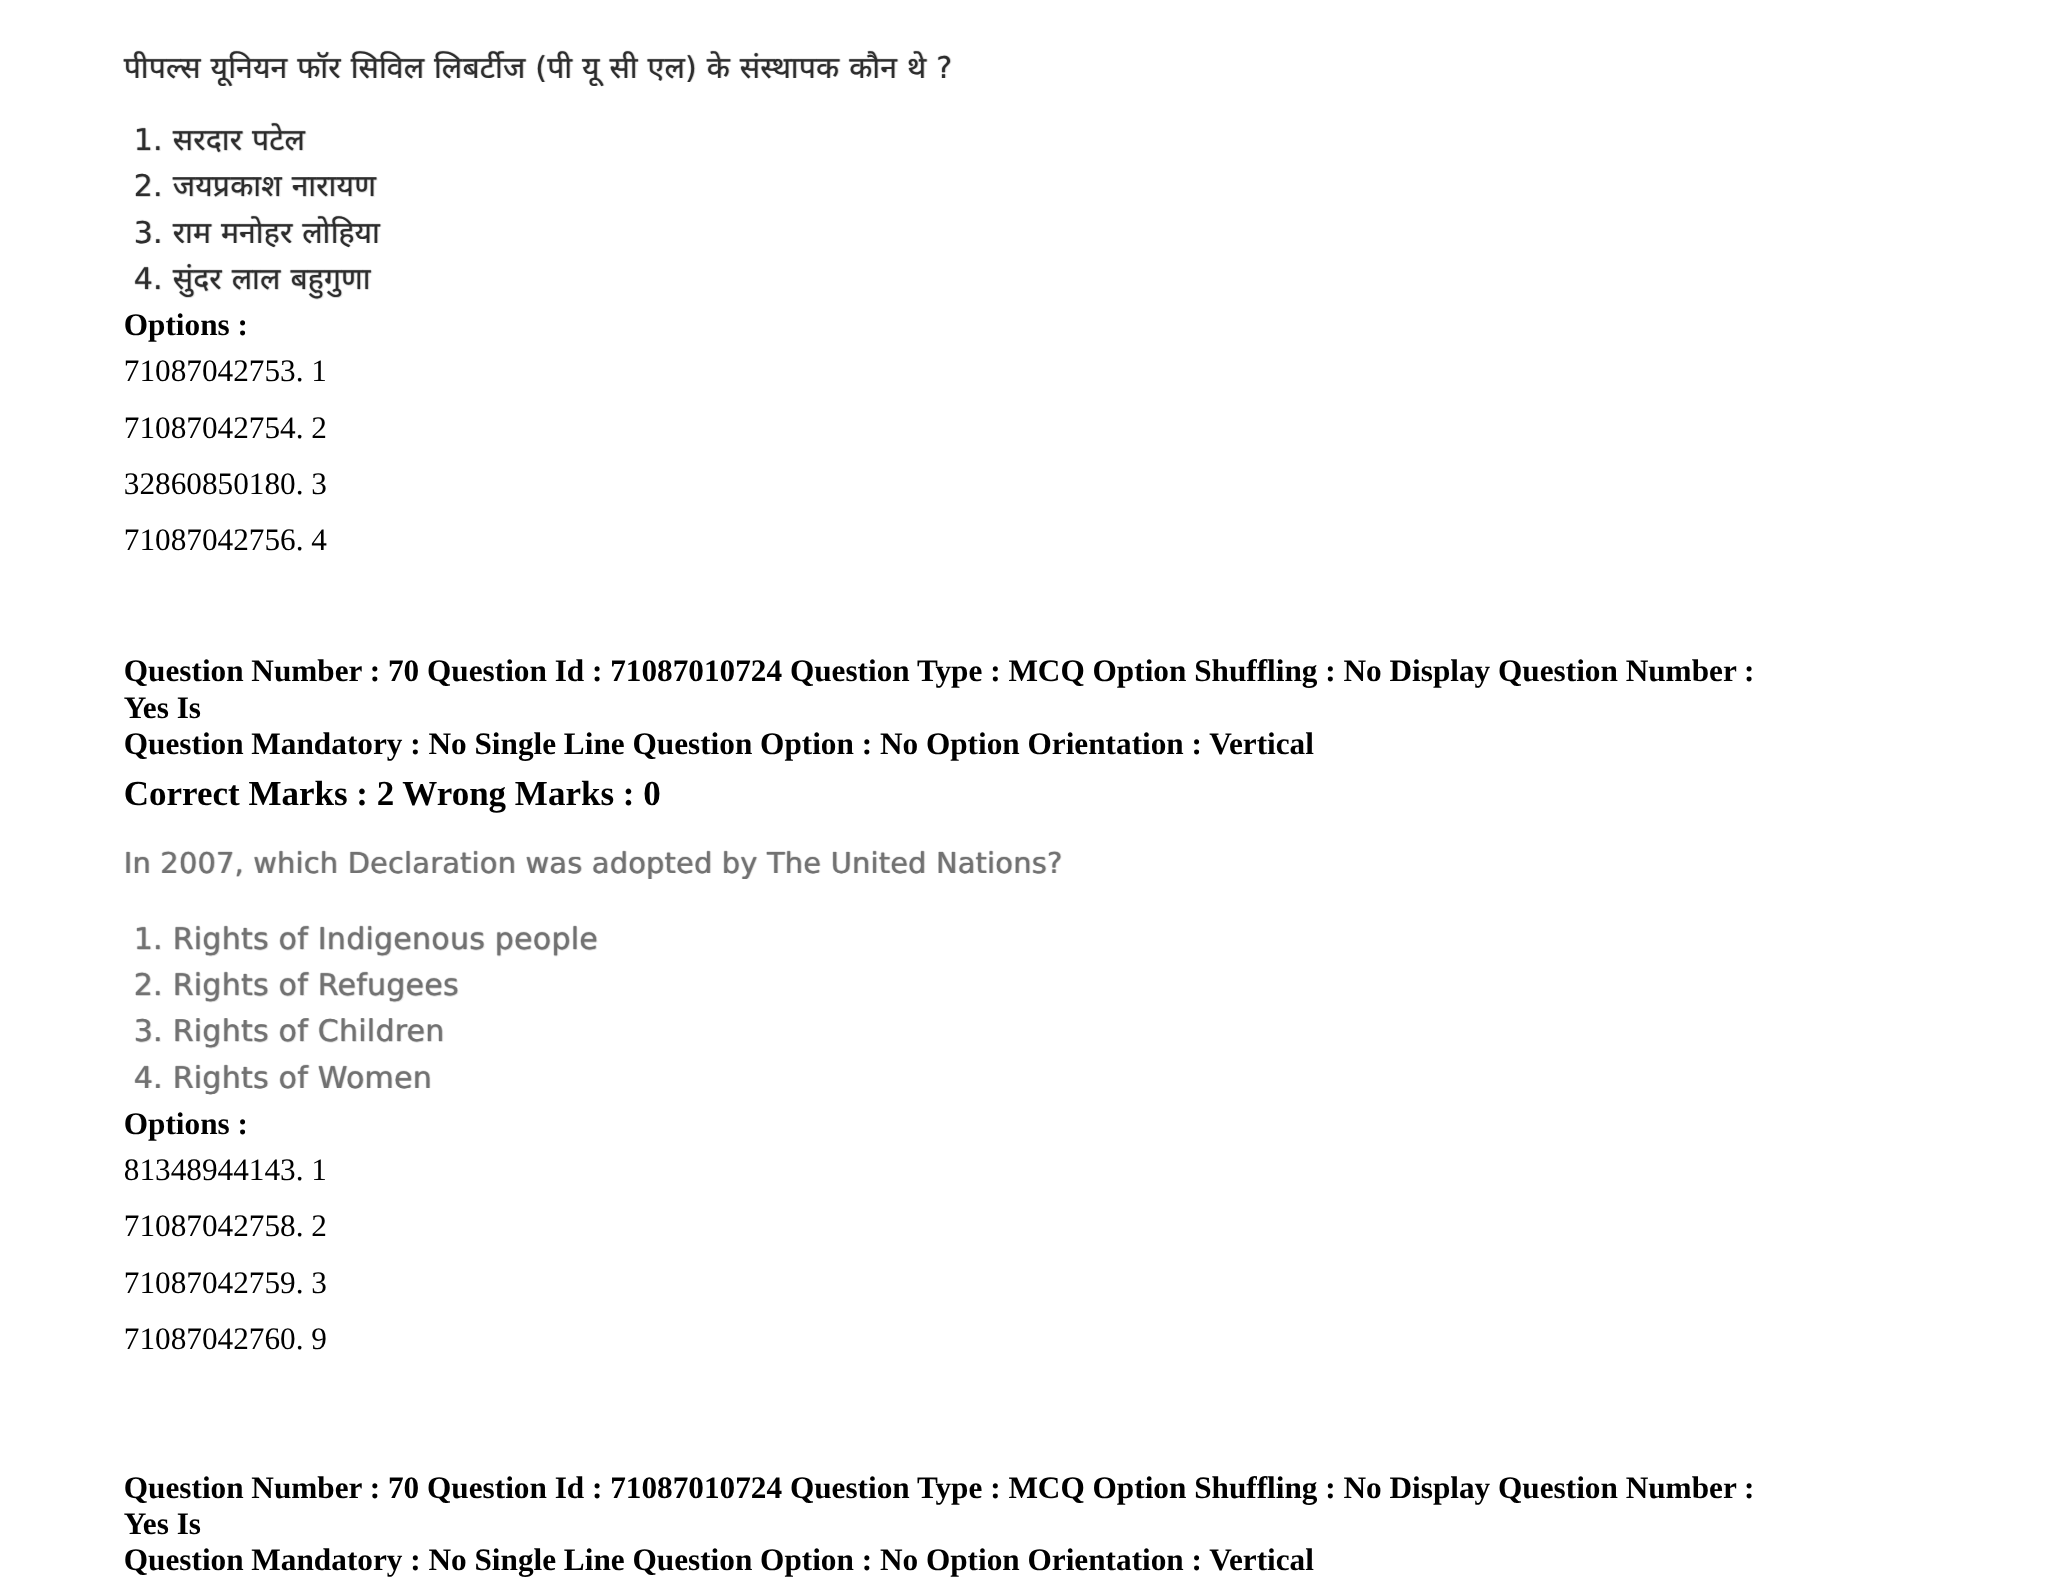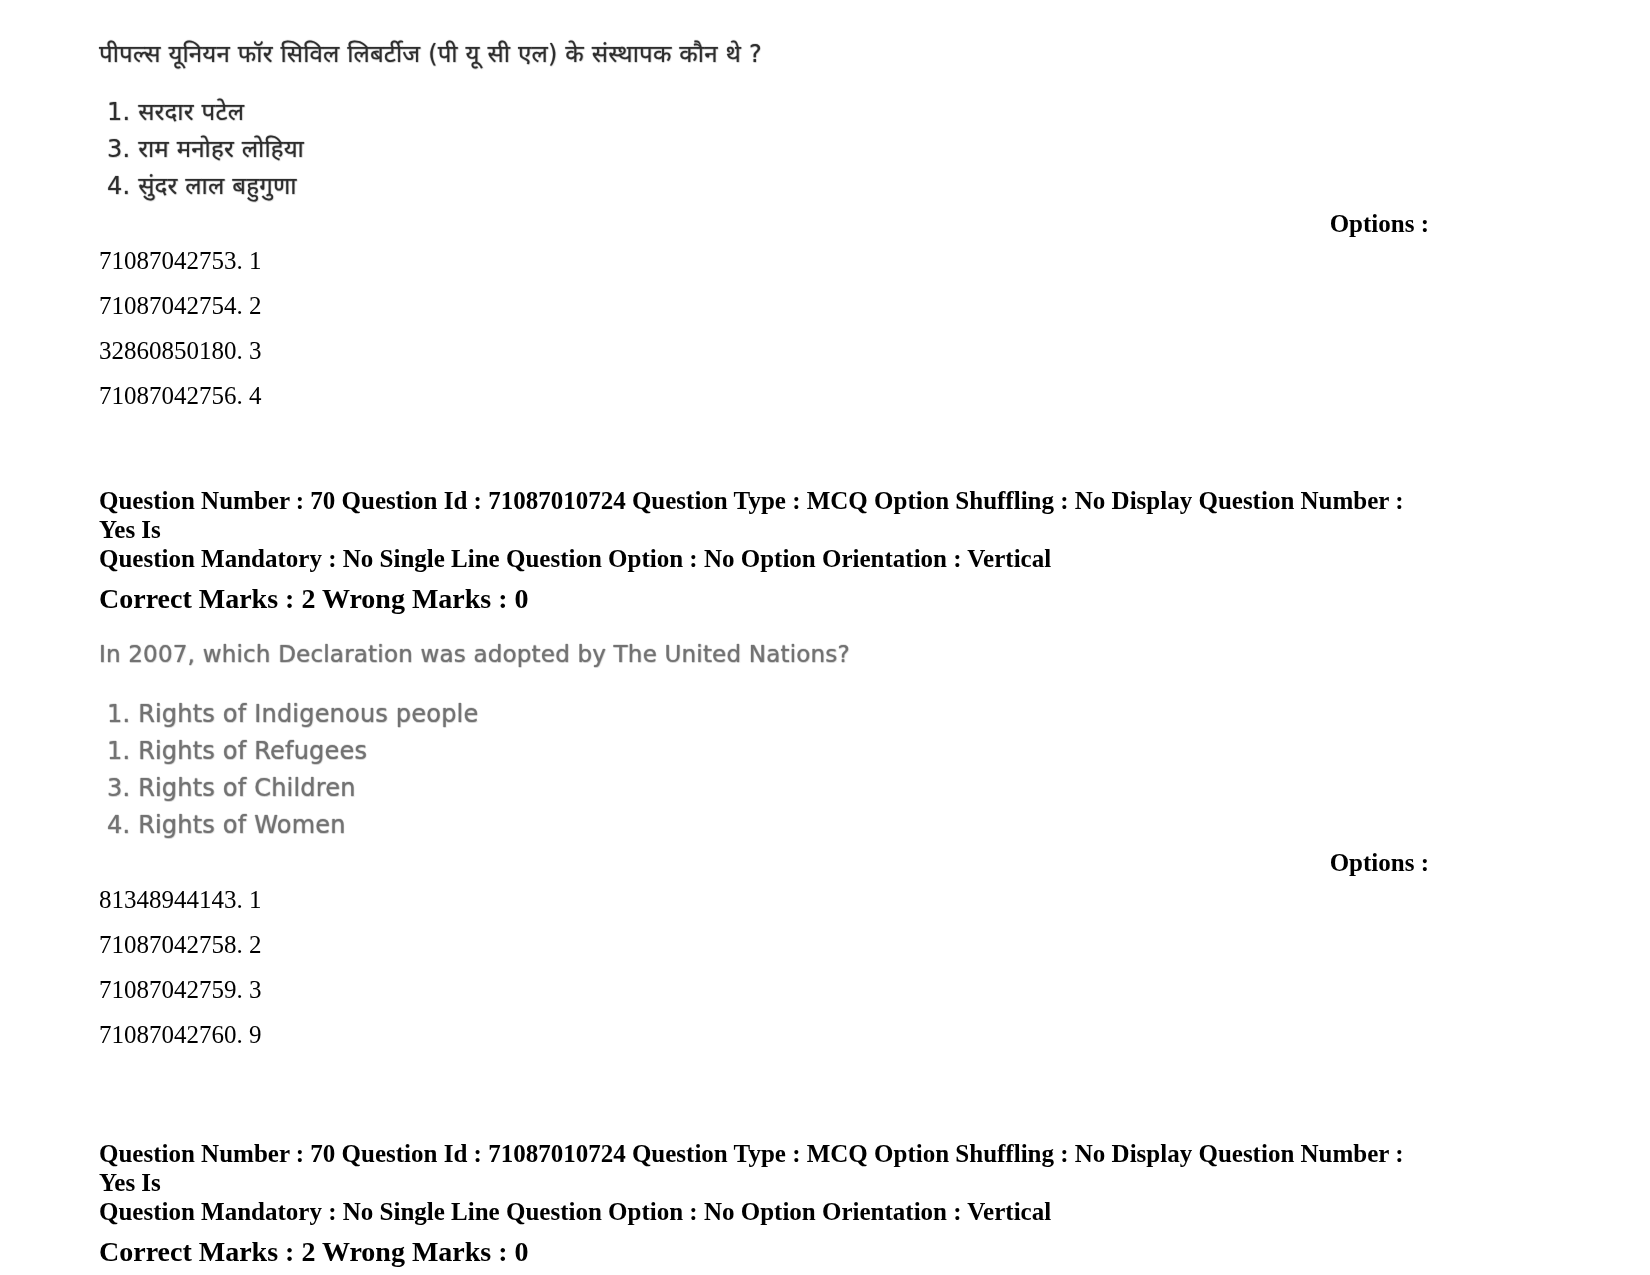--- a/index.html
+++ b/index.html
@@ -78,21 +78,20 @@
     margin-bottom: 13px;
     font-size: 24px;
   }
 
   
   .opt-head {
     font-weight: bold;
     font-size: 25px;
     line-height: 1.0;
     margin: 9px 0 12px 0;
-    text-align: right;
   }
   .opt-row {
     font-size: 25px;
     line-height: 1.0;
     margin-bottom: 20px;
     white-space: nowrap;
   }
 
   .meta {
     font-weight: bold;
@@ -120,20 +119,21 @@
   <div class="content">
 
     <div>
 
       <div class="scan-block hindi-q">
         <div class="scan-line scan-hindi scan-q">पीपल्स यूनियन फॉर सिविल लिबर्टीज (पी यू सी एल) के संस्थापक कौन थे ?</div>
       </div>
 
       <div class="scan-block hindi-opts">
         <div class="scan-line scan-hindi scan-opt">1. सरदार पटेल</div>
+        <div class="scan-line scan-hindi scan-opt">2. जयप्रकाश नारायण</div>
         <div class="scan-line scan-hindi scan-opt">3. राम मनोहर लोहिया</div>
         <div class="scan-line scan-hindi scan-opt">4. सुंदर लाल बहुगुणा</div>
       </div>
 
       <div class="opt-head">Options :</div>
 
       <div>
         <div class="opt-row">71087042753. 1</div>
         <div class="opt-row">71087042754. 2</div>
         <div class="opt-row">32860850180. 3</div>
@@ -152,21 +152,21 @@
     <div class="gap-md"></div>
 
     <div>
 
       <div class="scan-block eng-q">
         <div class="scan-line scan-q">In 2007, which Declaration was adopted by The United Nations?</div>
       </div>
 
       <div class="scan-block eng-opts">
         <div class="scan-line scan-opt">1. Rights of Indigenous people</div>
-        <div class="scan-line scan-opt">1. Rights of Refugees</div>
+        <div class="scan-line scan-opt">2. Rights of Refugees</div>
         <div class="scan-line scan-opt">3. Rights of Children</div>
         <div class="scan-line scan-opt">4. Rights of Women</div>
       </div>
 
       <div class="opt-head">Options :</div>
 
       <div>
         <div class="opt-row">81348944143. 1</div>
         <div class="opt-row">71087042758. 2</div>
         <div class="opt-row">71087042759. 3</div>

